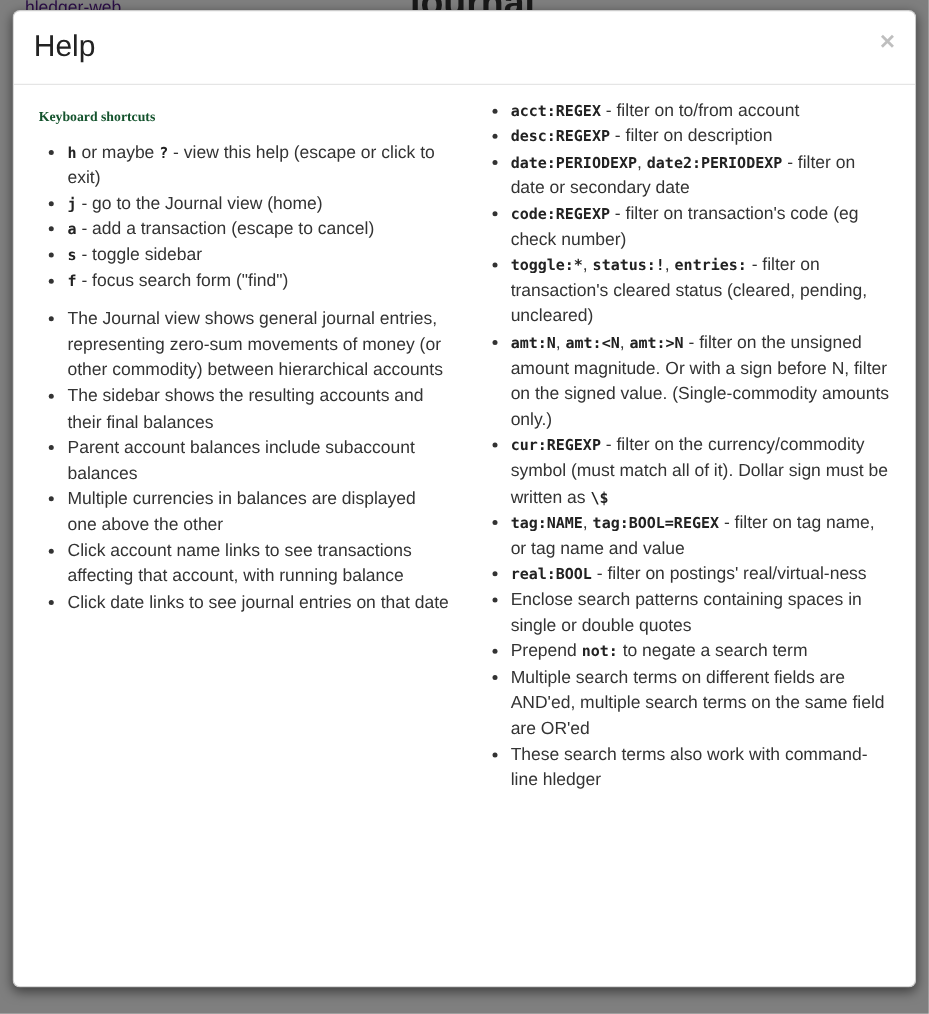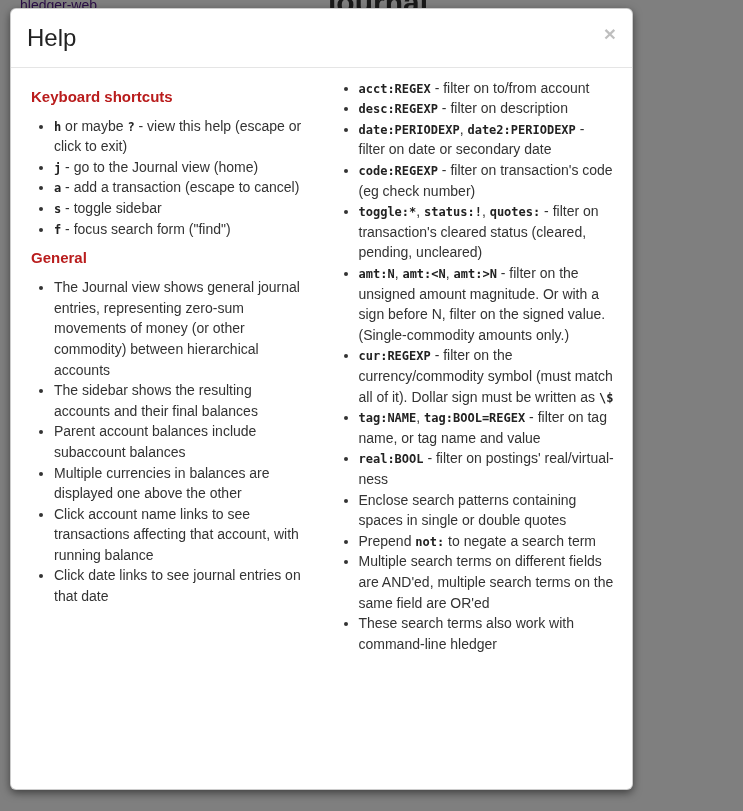--- a/index.html
+++ b/index.html
@@ -43,21 +43,21 @@
     position: absolute;
     inset: 0;
     background: rgba(0,0,0,0.5);
   }
 
   
   .modal {
     position: absolute;
     left: 10px;
     top: 8px;
-    width: 623px;
+    width: 723px;
     height: 782px;
     background: #fff;
     border: 1px solid rgba(0,0,0,0.2);
     border-radius: 6px;
     box-shadow: 0 3px 9px rgba(0,0,0,0.5);
     overflow: hidden;
   }
   .modal-header {
     position: relative;
     padding: 12px 16px 12px 16px;
@@ -88,24 +88,25 @@
   .modal-body {
     display: flex;
     gap: 26px;
     padding: 10px 18px 15px 20px;
     color: #333;
     font-size: 14px;
   }
   .col { flex: 1 1 0; min-width: 0; }
 
   .section-heading {
-    font-size: 15px;
+    font-size: 11px;
     font-weight: bold;
-    color: #b91c1c;
+    color: #14532d;
     margin: 10px 0 11px 0;
+    font-family: Liberation Serif, serif;
   }
   .help-list {
     margin: 0 0 10px 0;
     padding-left: 23px;
     list-style: disc;
   }
   .help-list li {
     line-height: 1.47;
     margin: 0;
   }
@@ -135,37 +136,36 @@
   <div class="modal-body">
     <div class="col">
       <div class="section-heading">Keyboard shortcuts</div>
       <ul class="help-list">
           <li><code>h</code> or maybe <code>?</code> - view this help (escape or click to exit)</li>
           <li><code>j</code> - go to the Journal view (home)</li>
           <li><code>a</code> - add a transaction (escape to cancel)</li>
           <li><code>s</code> - toggle sidebar</li>
           <li><code>f</code> - focus search form ("find")</li>
         </ul>
-      <div class="section-heading">General</div>
       <ul class="help-list">
           <li>The Journal view shows general journal entries, representing zero-sum movements of money (or other commodity) between hierarchical accounts</li>
           <li>The sidebar shows the resulting accounts and their final balances</li>
           <li>Parent account balances include subaccount balances</li>
           <li>Multiple currencies in balances are displayed one above the other</li>
           <li>Click account name links to see transactions affecting that account, with running balance</li>
           <li>Click date links to see journal entries on that date</li>
         </ul>
     </div>
     <div class="col">
       <ul class="help-list">
           <li><code>acct:REGEX</code> - filter on to/from account</li>
           <li><code>desc:REGEXP</code> - filter on description</li>
           <li><code>date:PERIODEXP</code>, <code>date2:PERIODEXP</code> - filter on date or secondary date</li>
           <li><code>code:REGEXP</code> - filter on transaction's code (eg check number)</li>
-          <li><code>toggle:*</code>, <code>status:!</code>, <code>quotes:</code> - filter on transaction's cleared status (cleared, pending, uncleared)</li>
+          <li><code>toggle:*</code>, <code>status:!</code>, <code>entries:</code> - filter on transaction's cleared status (cleared, pending, uncleared)</li>
           <li><code>amt:N</code>, <code>amt:&lt;N</code>, <code>amt:&gt;N</code> - filter on the unsigned amount magnitude. Or with a sign before N, filter on the signed value. (Single-commodity amounts only.)</li>
           <li><code>cur:REGEXP</code> - filter on the currency/commodity symbol (must match all of it). Dollar sign must be written as <code>\$</code></li>
           <li><code>tag:NAME</code>, <code>tag:BOOL=REGEX</code> - filter on tag name, or tag name and value</li>
           <li><code>real:BOOL</code> - filter on postings' real/virtual-ness</li>
           <li>Enclose search patterns containing spaces in single or double quotes</li>
           <li>Prepend <code>not:</code> to negate a search term</li>
           <li>Multiple search terms on different fields are AND'ed, multiple search terms on the same field are OR'ed</li>
           <li>These search terms also work with command-line hledger</li>
         </ul>
     </div>

